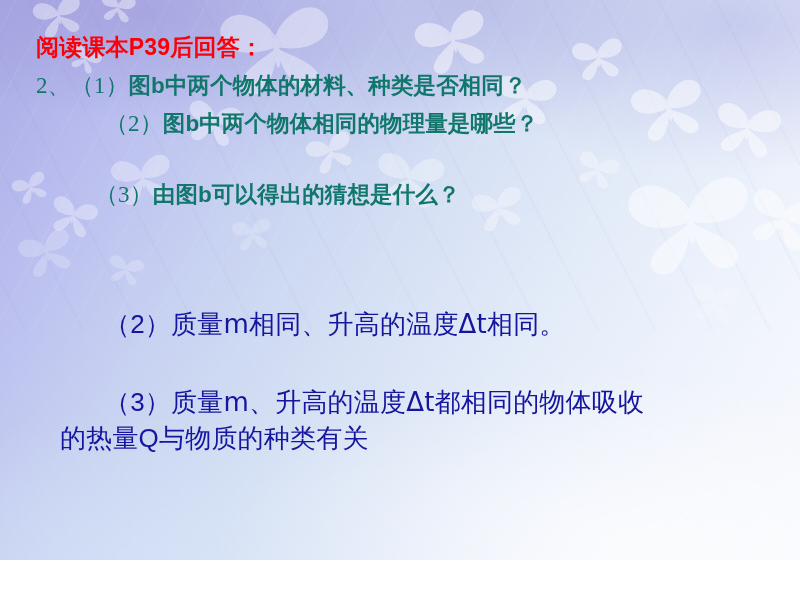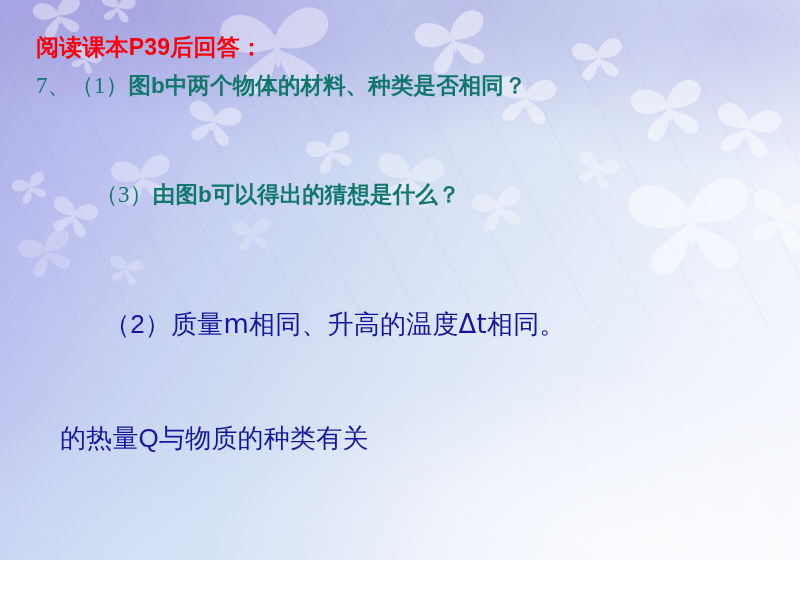--- a/index.html
+++ b/index.html
@@ -209,24 +209,26 @@
         <use href="#bfly" transform="translate(716,300) rotate(8) scale(0.42)"></use>
       </g>
     </svg>
   </div>
 
   <div class="tex-bottomglow"></div>
   <div class="tex-grain"></div>
 
   <div class="txt" id="line-title">阅读课本P39后回答：</div>
 
-  <div class="txt q-line" id="q-line-1"><span class="q-num">7、（1）</span><span>图b中两个物体的材料、种类是否相同？</span></div>
-
+  <div class="txt q-line" id="q-line-1"><span class="q-num">2、（1）</span><span>图b中两个物体的材料、种类是否相同？</span></div>
+
+  <div class="txt q-line" id="q-line-2"><span class="q-num">（2）</span><span>图b中两个物体相同的物理量是哪些？</span></div>
 
   <div class="txt q-line" id="q-line-3"><span class="q-num">（3）</span><span>由图b可以得出的猜想是什么？</span></div>
 
 
   <div class="txt a-line" id="a-line-2"><span>（2）</span><span class="sym">质量m相同、升高的温度Δt相同。</span></div>
 
+  <div class="txt a-line" id="a-line-3"><span>（3）</span><span class="sym">质量m、升高的温度Δt都相同的物体吸收</span></div>
 
   <div class="txt a-line" id="a-line-4">的热量Q与物质的种类有关</div>
 
 </div>
 
 </body></html>

